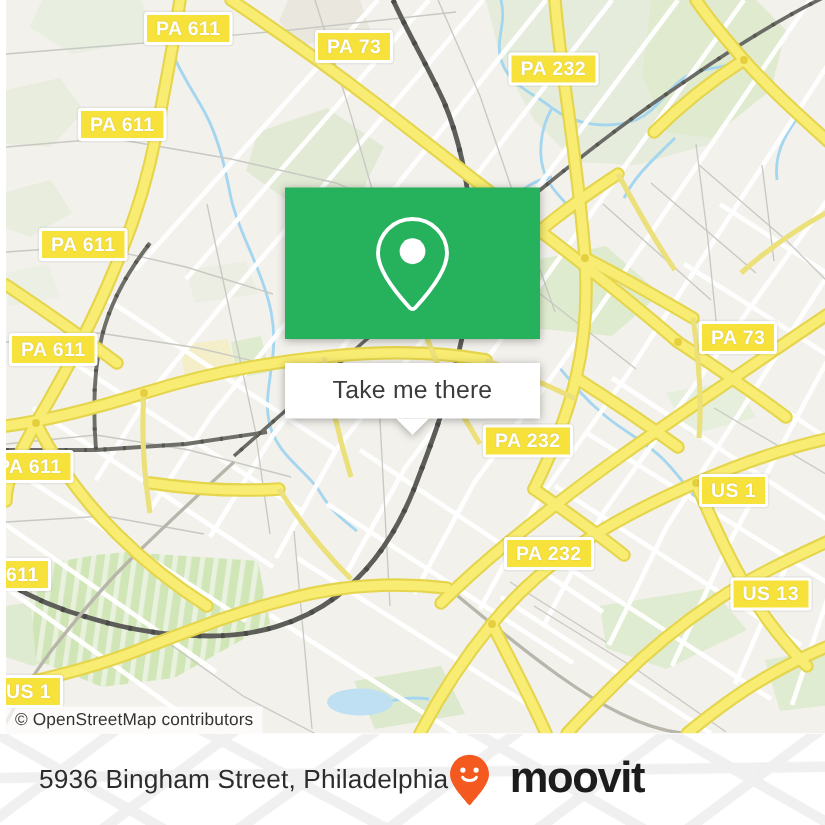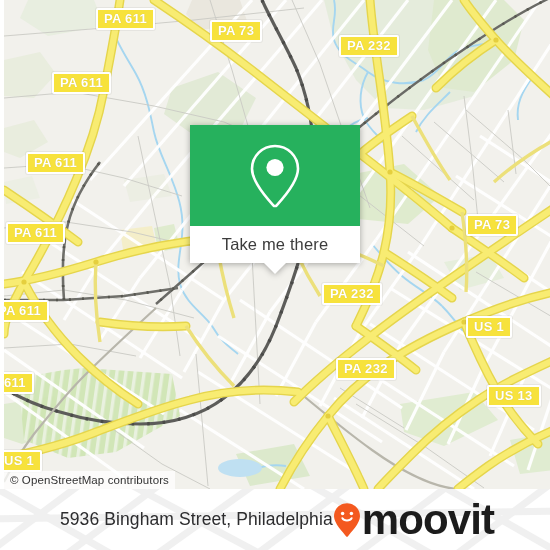--- a/index.html
+++ b/index.html
@@ -60,20 +60,21 @@
     align-items: center;
     justify-content: center;
   }
   #callout-bottom {
     height: 37px;
     background: #ffffff;
     display: flex;
     align-items: center;
     justify-content: center;
     position: relative;
+    margin-top: 16px;
   }
   #callout-label {
     font-size: 16.5px;
     color: #3c3c3c;
     letter-spacing: 0.15px;
   }
   #callout-tail {
     position: absolute;
     left: 50%;
     bottom: -11px;
@@ -99,42 +100,42 @@
     left: 0; top: 0;
     width: 550px; height: 61px;
     opacity: 1;
   }
   #footer-inner {
     position: relative;
     width: 550px;
     height: 61px;
     display: flex;
     align-items: center;
-    justify-content: center;
+    justify-content: flex-start;
     padding: 0 22px 0 26px;
     box-sizing: border-box;
   }
   #address {
     font-size: 17.5px;
     color: #2c2c2e;
     letter-spacing: 0.1px;
     white-space: nowrap;
   }
   #brand {
     display: flex;
     align-items: center;
     gap: 0px;
   }
   #brand-word {
-    font-size: 42px;
+    font-size: 29px;
     font-weight: bold;
     color: #1c1c1c;
     letter-spacing: -0.9px;
     line-height: 1;
-    margin-left: 1px;
+    margin-left: 13px;
   }
 </style>
 </head>
 <body>
 
 <div id="screen">
 
   <div id="map">
     <svg width="550" height="489" viewBox="0 0 550 489">
       <defs>

